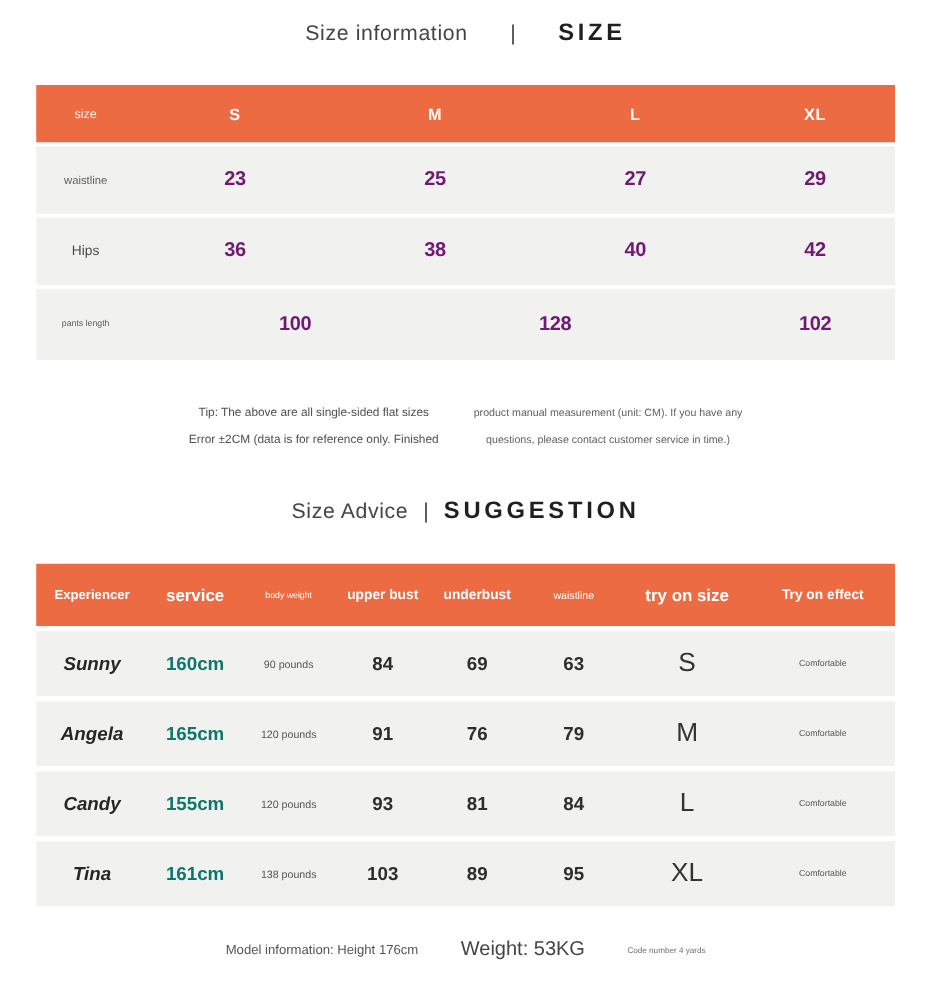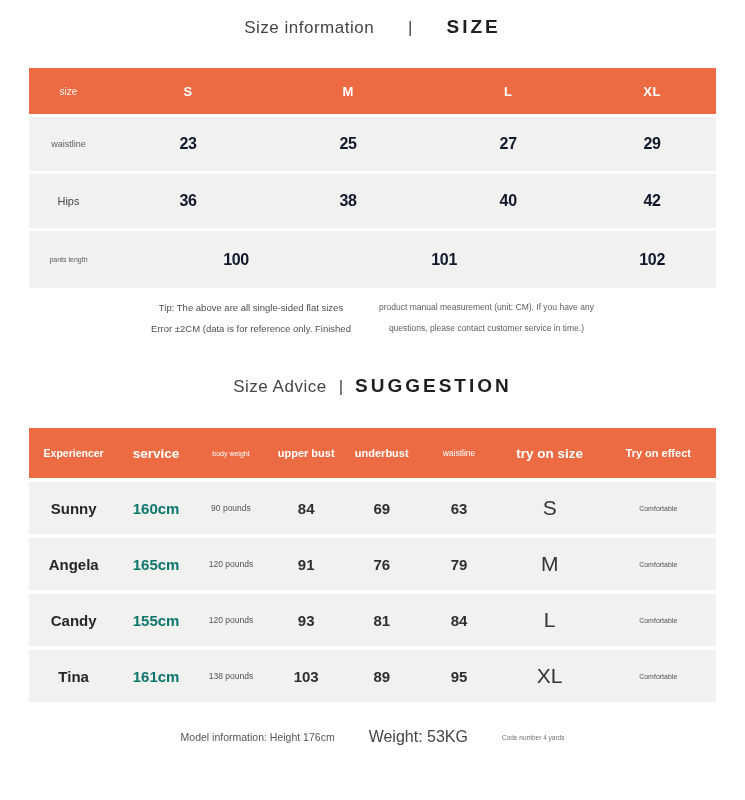--- a/index.html
+++ b/index.html
@@ -32,45 +32,45 @@
   .t1-head { background:#EC6B43; height:46px; }
   .t1-head .cell { color:#fff; }
   .t1-head .corner { font-size:10px; font-weight:400; color:#fdf3ef; }
   .t1-head .szcol { font-size:13px; font-weight:bold; letter-spacing:.5px; }
   .t1-row { background:#F1F1EF; height:54px; }
   .t1-row-last { height:57px;gap:48px; }
   .cell { display:flex; align-items:center; justify-content:center; }
   .t1-label-0 { font-size:9px;  color:#5d5d5d; }
   .t1-label-1 { font-size:11px; color:#4a4a4a; }
   .t1-label-2 { font-size:7px;  color:#5d5d5d; }
-  .t1-val { font-size:16px; font-weight:600; color:#0f172a; letter-spacing:-.3px; }
+  .t1-val { font-size:16px; font-weight:600; color:#701a75; letter-spacing:-.3px; }
 
   
   .tip {
-    margin-top:9px; display:flex; justify-content:center; gap:28px;
+    margin-top:32px; display:flex; justify-content:center; gap:28px;
   }
   .tip-col { text-align:center; }
   .tip-col-left  { font-size:9.5px; color:#4f4f4f; line-height:21px; }
   .tip-col-right { font-size:8.5px; color:#606060; line-height:21px; }
 
   
   .t2 { margin-top:31px;border-radius:29px; }
   .t2-grid { display:grid; grid-template-columns:13% 11% 10.8% 11.1% 10.9% 11.6% 14.8% 16.8%; }
   .t2-head { background:#EC6B43; height:50px; }
   .t2-head .cell { color:#fff; }
   .h-0 { font-size:10.5px; font-weight:bold; }
   .h-1 { font-size:13.5px; font-weight:bold; }
   .h-2 { font-size:7px;    font-weight:400; }
   .h-3 { font-size:11px;   font-weight:bold; }
   .h-4 { font-size:11px;   font-weight:bold; }
   .h-5 { font-size:8.5px;  font-weight:400; }
   .h-6 { font-size:13.5px; font-weight:bold; }
   .h-7 { font-size:11px;   font-weight:bold; }
   .t2-row { background:#F1F1EF; height:52px; }
-  .c-0 { font-size:15px;  font-weight:bold; color:#262626; }
+  .c-0 { font-size:15px;  font-weight:bold; color:#262626;font-style:italic; }
   .c-1 { font-size:15px;  font-weight:600; color:#0f766e; }
   .c-2 { font-size:8.5px; color:#555; }
   .c-3,.c-4,.c-5 { font-size:15px; font-weight:600; color:#2e2e2e; }
   .c-6 { font-size:21px;  font-weight:400; color:#333; }
   .c-7 { font-size:7px;   color:#555; }
 
   
   .footer {
     margin-top:26px; display:flex; align-items:center; justify-content:center; gap:34px;
   }
@@ -113,21 +113,21 @@
       <div class="cell t1-val">36</div>
       <div class="cell t1-val">38</div>
       <div class="cell t1-val">40</div>
       <div class="cell t1-val">42</div>
     </div>
 
     <div class="gap-row"></div>
     <div class="t1-grid t1-row t1-row-last">
       <div class="cell t1-label-2">pants length</div>
       <div class="cell t1-val">100</div>
-      <div class="cell t1-val">101</div>
+      <div class="cell t1-val">128</div>
       <div class="cell t1-val">102</div>
       <div class="cell t1-val">103</div>
     </div>
   </div>
 
   <div class="tip">
     <div class="tip-col tip-col-left">
       <div>Tip: The above are all single-sided flat sizes</div>
       <div>Error ±2CM (data is for reference only. Finished</div>
     </div>

